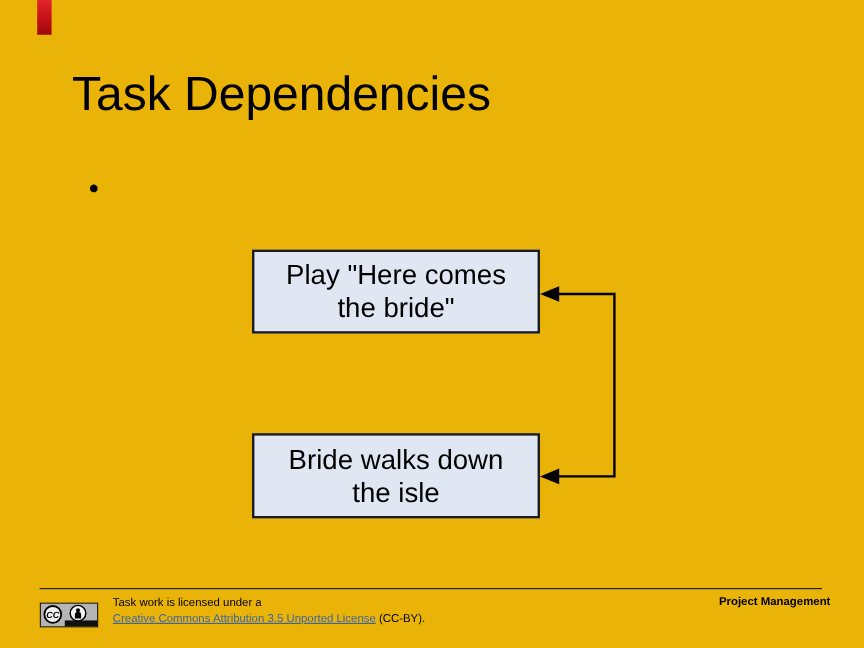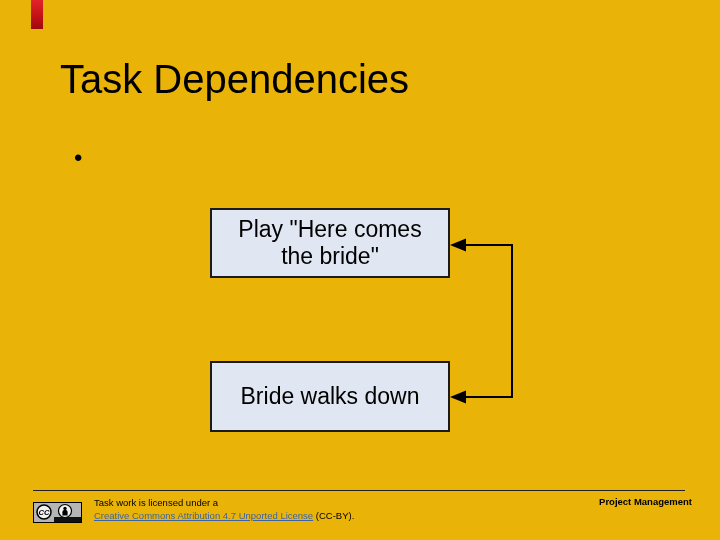--- a/index.html
+++ b/index.html
@@ -61,20 +61,21 @@
     <span class="bullet-glyph">•</span>
   </div>
 
   <div class="task-box box1">
     <div>Play "Here comes</div>
     <div>the bride"</div>
   </div>
 
   <div class="task-box box2">
     <div>Bride walks down</div>
+    <div>the isle</div>
   </div>
 
   <svg class="connector" width="720" height="540" viewBox="0 0 720 540">
     <path d="M462 245 H512 V397 H462" stroke="#000000" stroke-width="2" fill="none"></path>
     <polygon points="450,245 466,238.5 466,251.5" fill="#000000"></polygon>
     <polygon points="450,397 466,390.5 466,403.5" fill="#000000"></polygon>
   </svg>
 
   <div class="footer-rule"></div>
 
@@ -85,20 +86,20 @@
       <circle cx="11" cy="10" r="7" fill="#f2f2f2" stroke="#000" stroke-width="1.5"></circle>
       <text x="11" y="12.8" font-size="7.5" font-weight="bold" text-anchor="middle" font-family="Liberation Sans, sans-serif" fill="#000">CC</text>
       <circle cx="32" cy="9" r="6.5" fill="#f2f2f2" stroke="#000" stroke-width="1.2"></circle>
       <circle cx="32" cy="6.5" r="1.7" fill="#000"></circle>
       <path d="M29.4 13.5 v-3.2 a2.6 2.6 0 0 1 5.2 0 v3.2 z" fill="#000"></path>
     </svg>
   </a>
 
   <div class="license">
     <div>Task work is licensed under a</div>
-    <div><a class="cc-link" href="#">Creative Commons Attribution 4.7 Unported License</a><span> (CC-BY).</span></div>
+    <div><a class="cc-link" href="#">Creative Commons Attribution 3.5 Unported License</a><span> (CC-BY).</span></div>
   </div>
 
   <div class="footer-right">
     <div>Project Management</div>
   </div>
 
 </div>
 
 </body></html>

